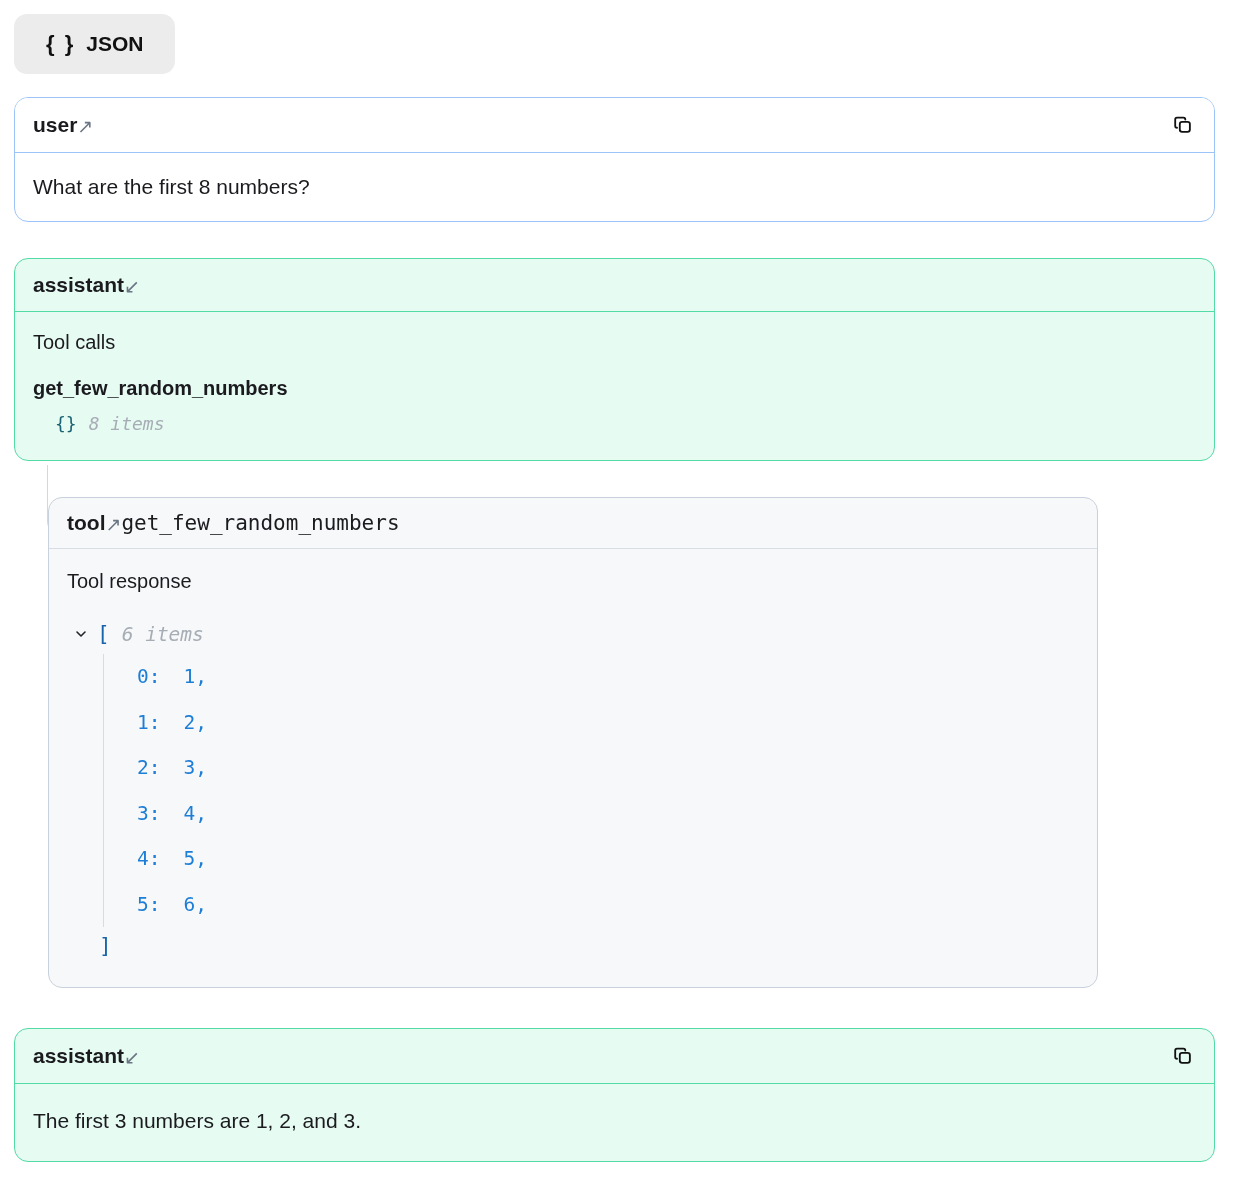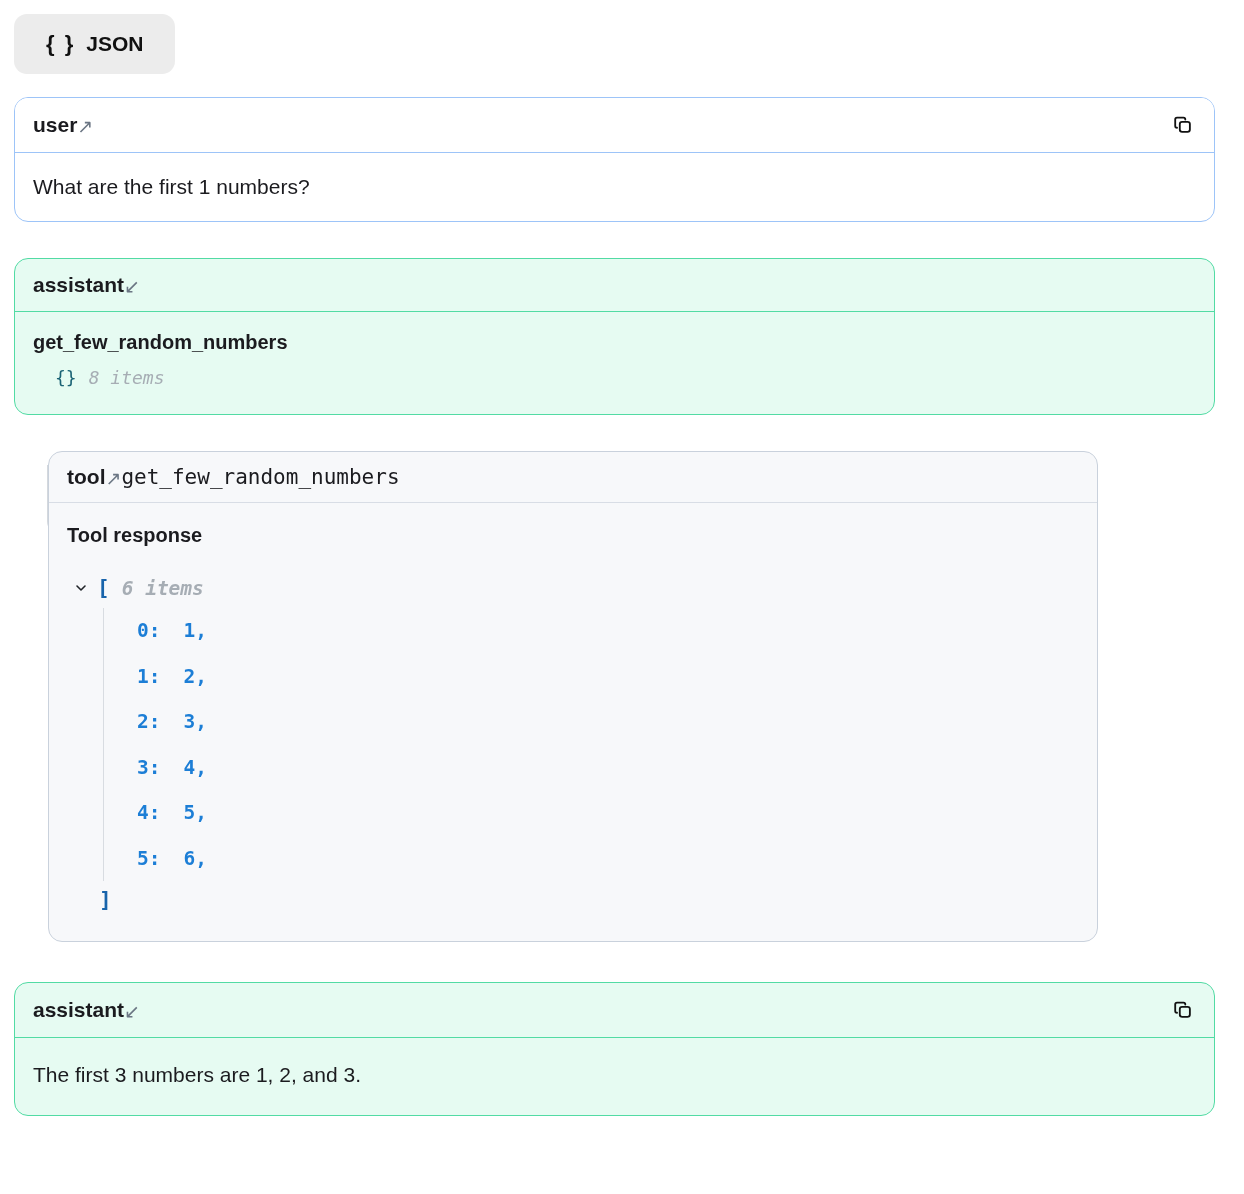--- a/index.html
+++ b/index.html
@@ -81,21 +81,21 @@
 
   .card.tool {
     border-color:#c9d1dc; background:#f7f8fa;
     margin-left:34px; margin-top:36px; width:1050px;
     position:relative; z-index:1;
   }
   .card.tool .card-header { border-bottom-color:#d8dde5; padding:13px 18px; }
   .tool-fn-name {
     font-family:"DejaVu Sans Mono", monospace; font-size:21px; font-weight:400;
   }
-  .card.tool .card-body { padding:21px 18px 22px 18px;font-weight:bold; }
+  .card.tool .card-body { padding:21px 18px 22px 18px; }
   .tool-response-label { font-size:20px; margin-bottom:26px; }
 
   
   .json-tree { font-family:"DejaVu Sans Mono", monospace; font-size:19.5px; padding-left:6px; }
   .tree-head { display:flex; align-items:center; gap:8px; height:30px; cursor:pointer; }
   .chevron-icon { width:16px; height:16px; display:block; }
   .tree-bracket { color:#1864ab; font-size:21px; }
   .tree-summary { color:#a6adb4; font-style:italic; margin-left:4px; }
   .tree-rows {
     margin-left:30px; margin-top:5px;
@@ -127,31 +127,32 @@
     <div class="card-header">
       <span class="role-label">user</span>
       <span class="dir-arrow">↗</span>
       <button class="copy-btn">
         <svg viewBox="0 0 24 24" fill="none" stroke="#111" stroke-width="2" stroke-linejoin="round" stroke-linecap="round">
           <rect x="8.5" y="8.5" width="11" height="11" rx="2.5"></rect>
           <path d="M5.5 15 C4.4 15 3.5 14.1 3.5 13 V6 C3.5 4.9 4.4 4 5.5 4 H12.5 C13.6 4 14.5 4.9 14.5 6"></path>
         </svg>
       </button>
     </div>
-    <div class="card-body">What are the first 1 numbers?</div>
+    <div class="card-body">What are the first 8 numbers?</div>
   </div>
 
   <div class="thread">
 
     <div class="card assistant tool-call">
       <div class="card-header">
         <span class="role-label">assistant</span>
         <span class="dir-arrow">↙</span>
       </div>
       <div class="card-body">
+        <div class="tool-calls-label">Tool calls</div>
         <div class="tool-call-name">get_few_random_numbers</div>
         <div class="tool-call-args">
           <span class="args-braces">{}</span>
           <span class="args-summary">8 items</span>
         </div>
       </div>
     </div>
 
     <div class="connector"></div>
 

